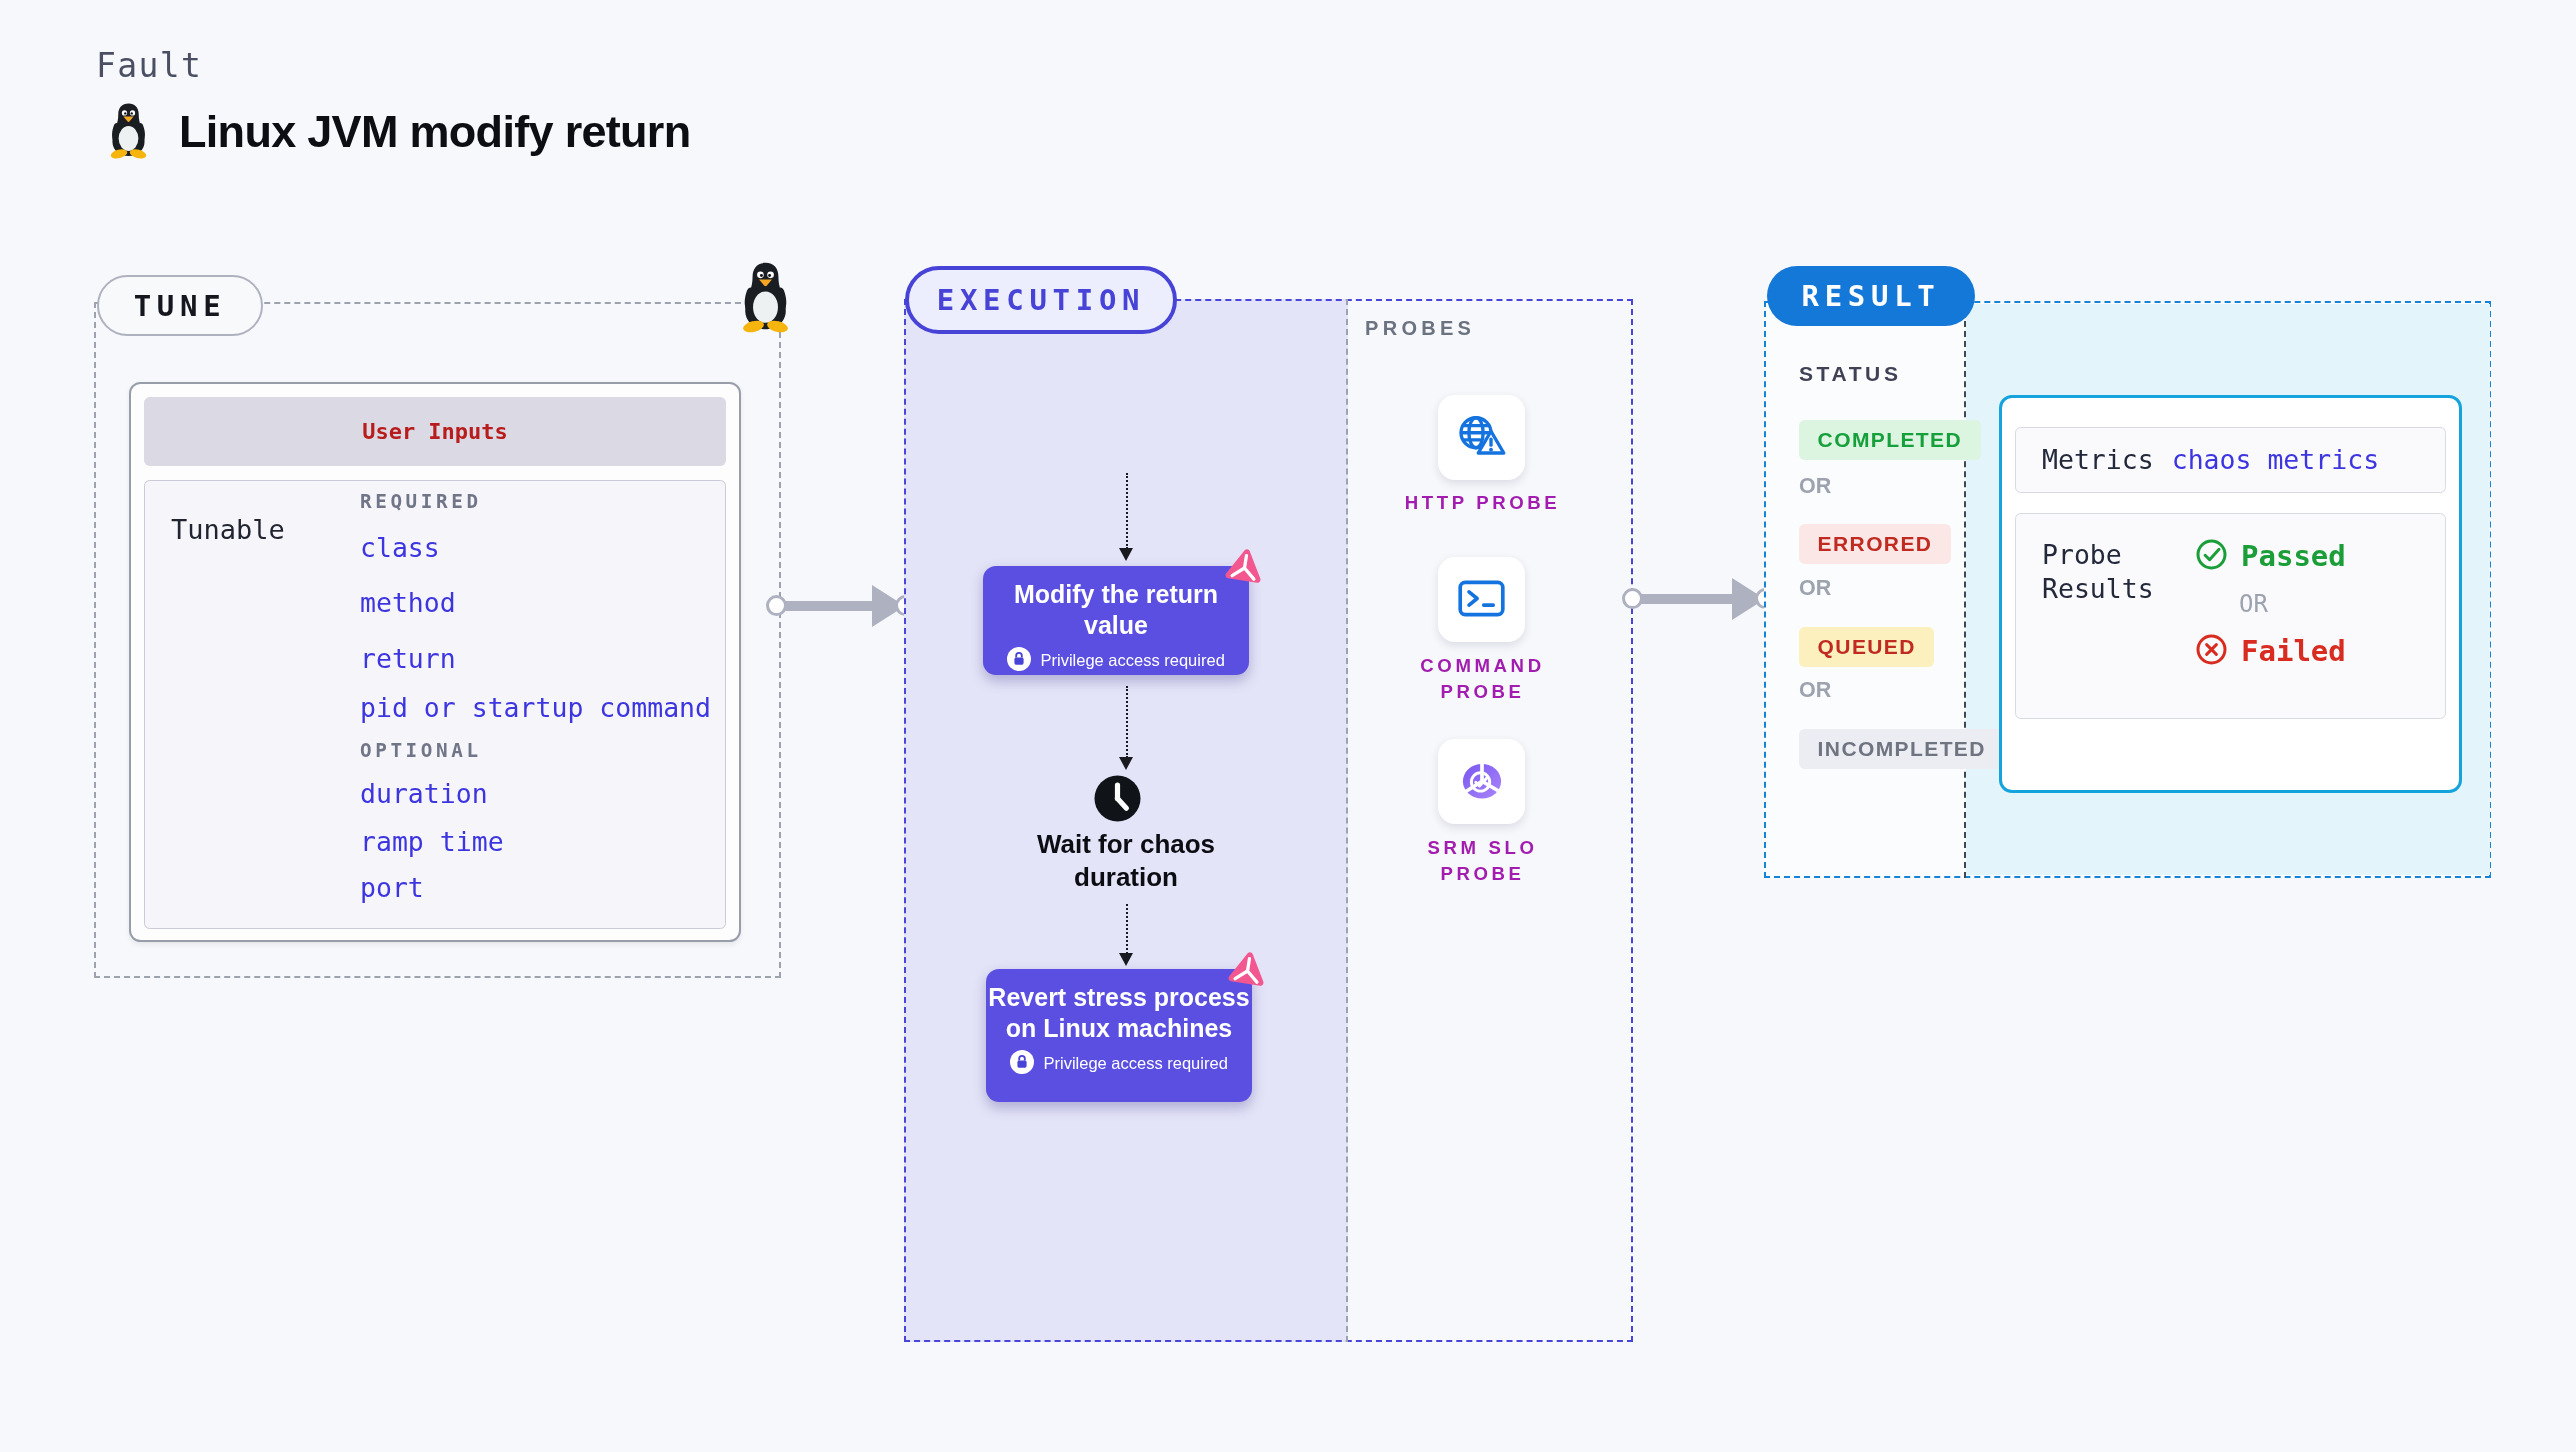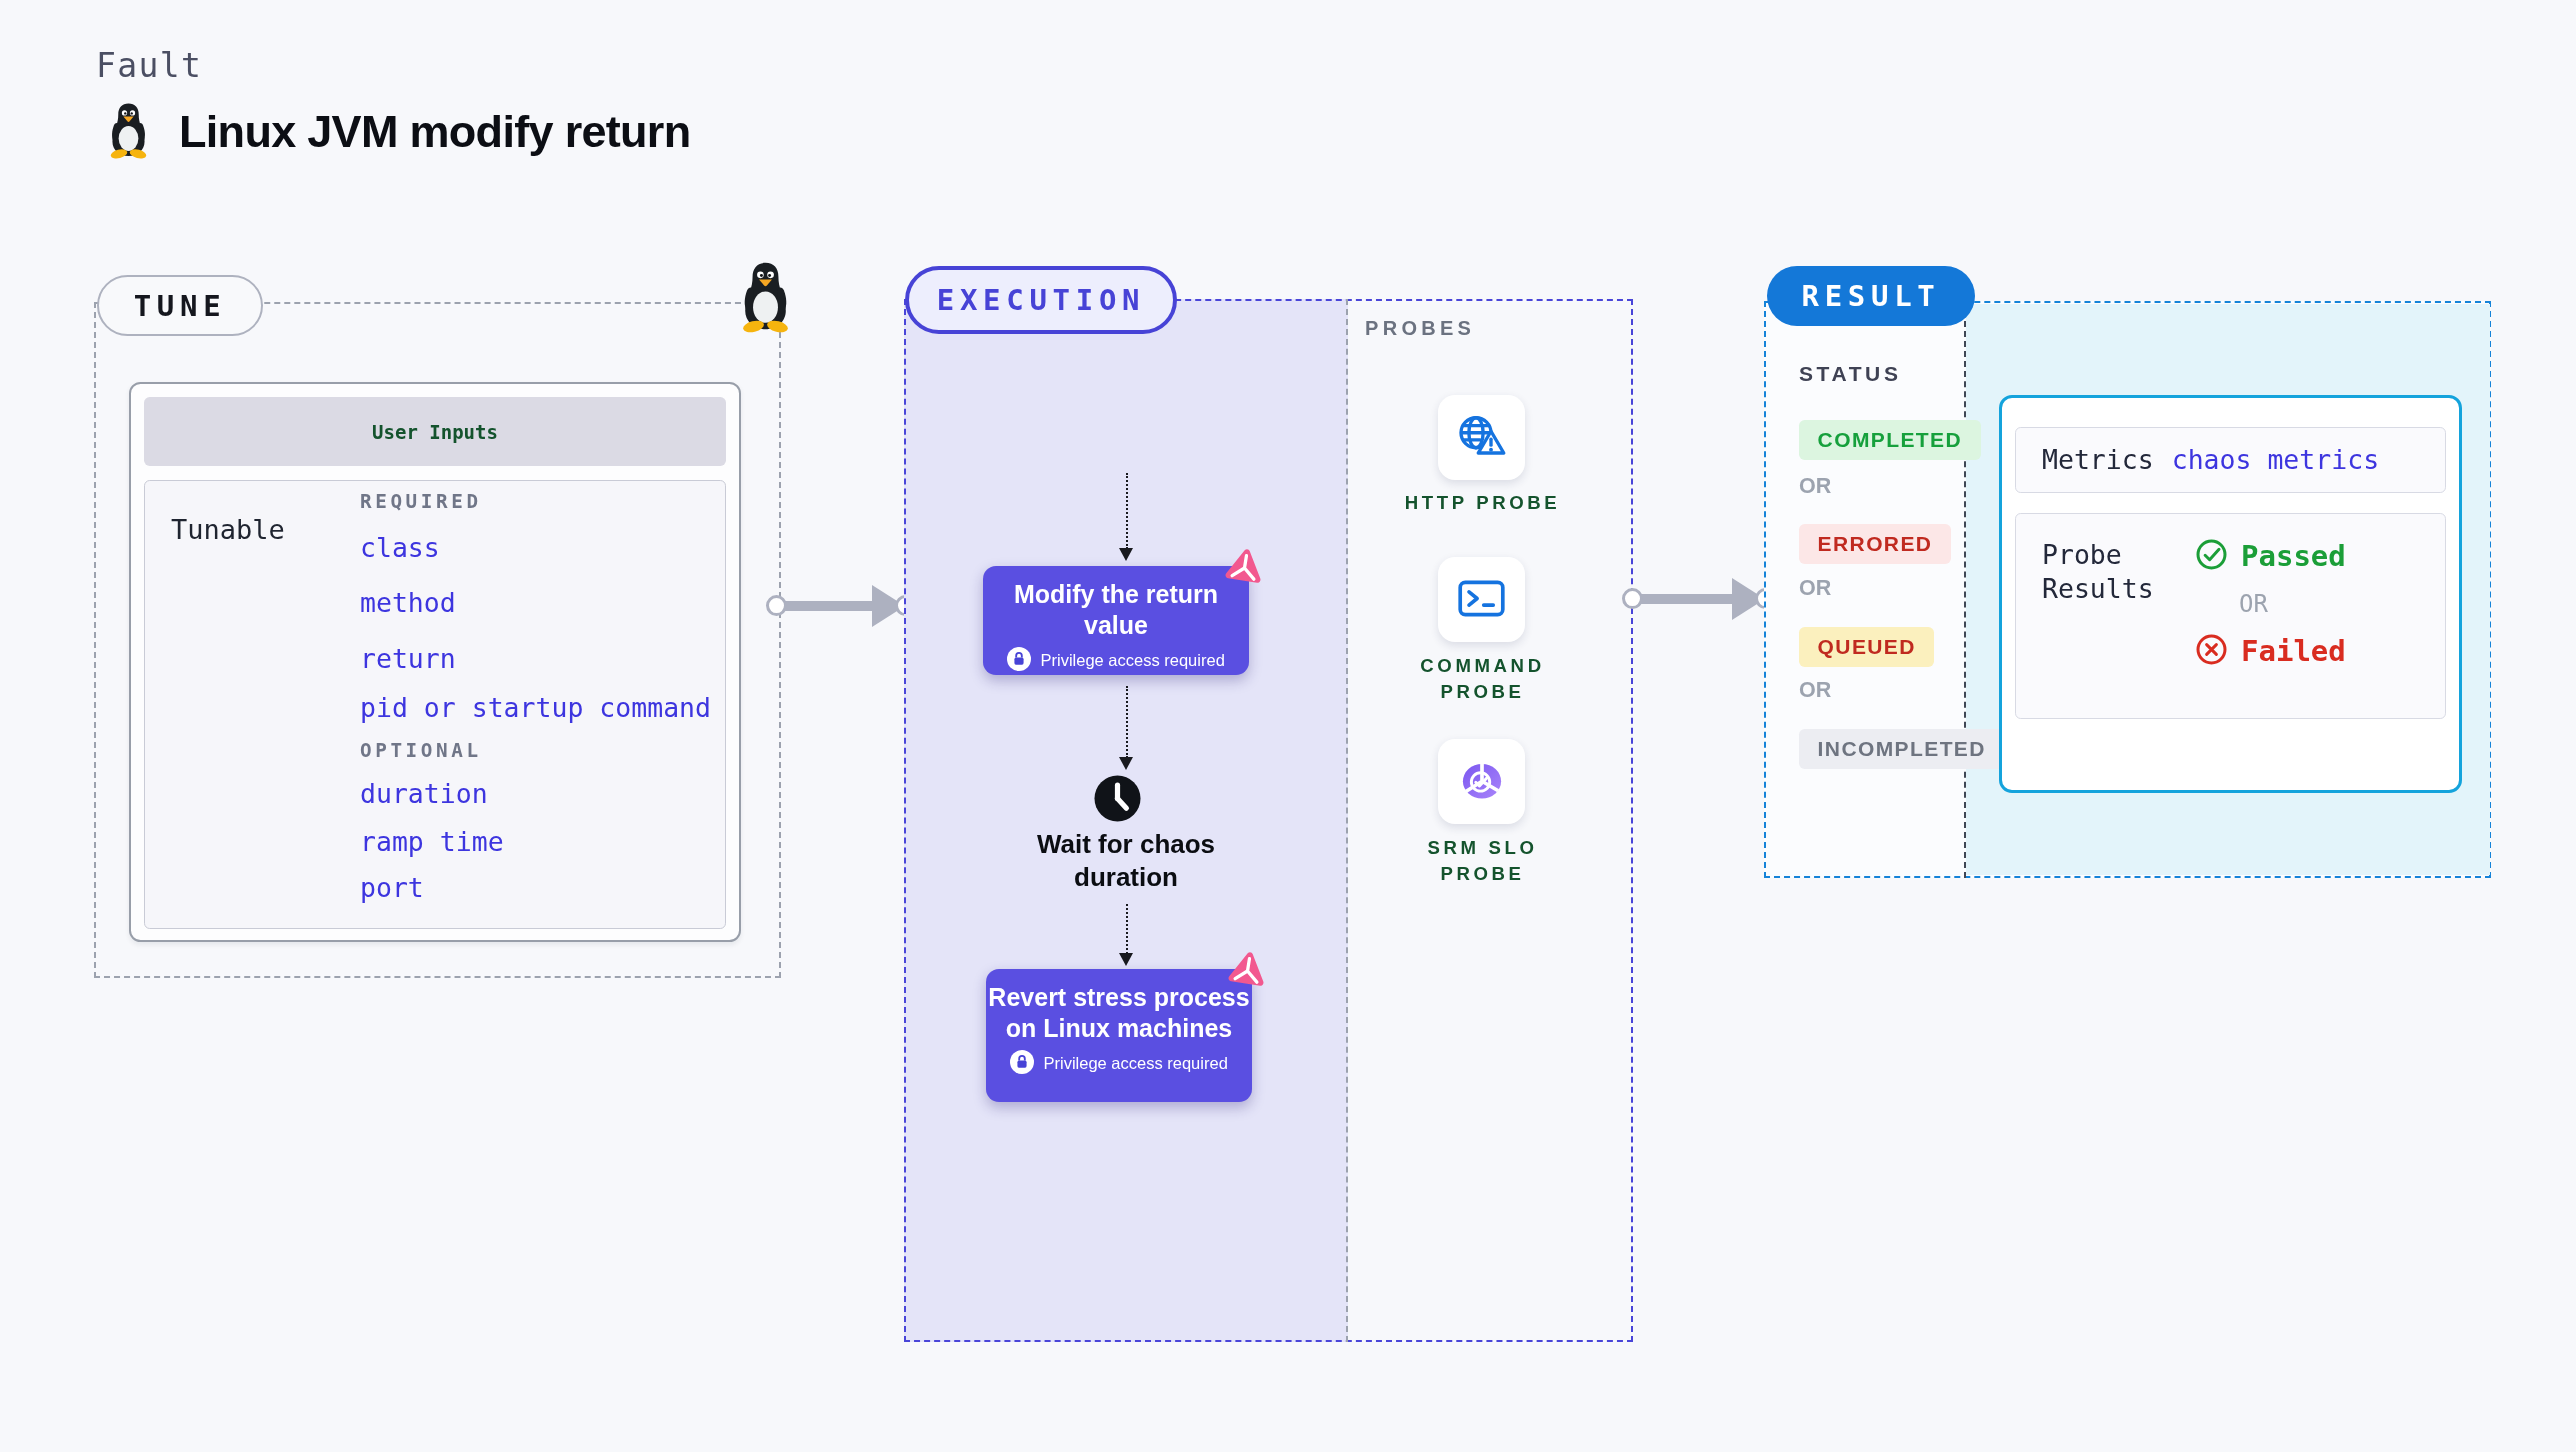--- a/index.html
+++ b/index.html
@@ -17,21 +17,21 @@
   .tune-box{left:94px;top:302px;width:683px;height:672px;border:2.1px dashed #9CA2AE;}
   .pill{display:flex;align-items:center;justify-content:center;border-radius:34px;
         font-weight:bold;font-size:29px;letter-spacing:5.7px;}
   .tune-pill{left:97px;top:275px;width:162px;height:57px;background:#F8F9FB;
              border:2.9px solid #AEB2BF;color:#15171E;}
   .tune-tux{left:734px;top:261px;width:63px;height:72px;}
   .ui-card{left:129px;top:382px;width:612px;height:560px;background:#FDFDFE;
            border:2.1px solid #989EA9;border-radius:11.5px;box-shadow:0 2.1px 5.7px rgba(20,24,40,.07);
            padding:13px;box-sizing:border-box;}
   .ui-header{height:69px;background:#DBDAE4;border-radius:5.7px;display:flex;align-items:center;
-             justify-content:center;font-weight:bold;font-size:19px;color:#14532d;}
+             justify-content:center;font-weight:bold;font-size:22px;color:#b91c1c;}
   .tunable-box{margin-top:14.3px;height:447px;background:#F6F6FA;border:1.4px solid #C9CBD6;
                border-radius:5.7px;position:relative;}
   .tunable-label{position:absolute;left:26px;top:33px;font-size:27px;color:#1F2430;}
   .inp{position:absolute;left:215px;font-size:26.5px;color:#3D35DF;line-height:29px;}
   .sec-head{position:absolute;left:215px;font-size:19.3px;font-weight:bold;color:#707688;letter-spacing:3.6px;}
   .sec-req{top:8.6px}.it-a{top:52px}.it-b{top:107px}.it-c{top:163px}.it-d{top:212px}
   .sec-opt{top:258px}.it-e{top:298px}.it-f{top:346px}.it-g{top:392px}
 
   
   .harrow{height:43px;}
@@ -67,21 +67,21 @@
   .clock{left:1093px;top:774px;width:49px;height:49px;}
   .wait-text{left:1004px;top:828px;width:244px;text-align:center;font-weight:bold;
              font-size:26px;line-height:33px;color:#0B0D12;}
 
   
   .probes-label{left:1365px;top:317px;font-weight:bold;font-size:20px;letter-spacing:4.3px;color:#6B7280;}
   .probe-card{left:1438px;width:87px;height:85px;background:#fff;border-radius:17px;
               box-shadow:0 3.6px 8.6px rgba(30,40,80,.12);display:flex;align-items:center;justify-content:center;}
   .pc1{top:395px}.pc2{top:557px}.pc3{top:739px}
   .probe-label{left:1382px;width:201px;text-align:center;font-weight:bold;font-size:18.6px;
-               letter-spacing:3.6px;color:#14532d;line-height:26px;}
+               letter-spacing:3.6px;color:#a21caf;line-height:26px;}
   .pl1{top:490px}.pl2{top:653px}.pl3{top:835px}
 
   
   .result-outer{left:1764px;top:301px;width:727px;height:577px;border:2.9px dashed #1583D8;
                 background:#FBFCFE;box-sizing:border-box;}
   .result-cyan{left:1966px;top:304px;width:524px;height:571px;background:#E3F4FA;}
   .result-divider{left:1964px;top:301px;height:577px;width:0;border-left:2.1px dashed #3F4654;}
   .result-pill{left:1767px;top:266px;width:208px;height:60px;background:#1478D8;color:#fff;}
   .status-heading{left:1799px;top:362px;font-weight:bold;font-size:21px;letter-spacing:3.6px;color:#3F4254;}
   .badge{position:absolute;left:1799px;padding:7.9px 18.6px;border-radius:5.7px;font-weight:bold;

